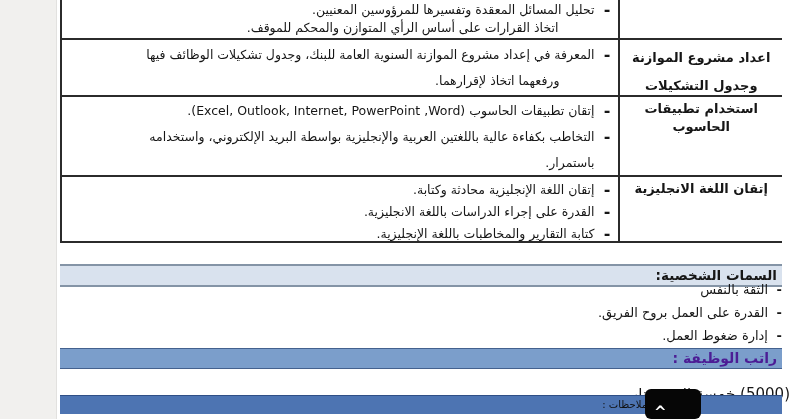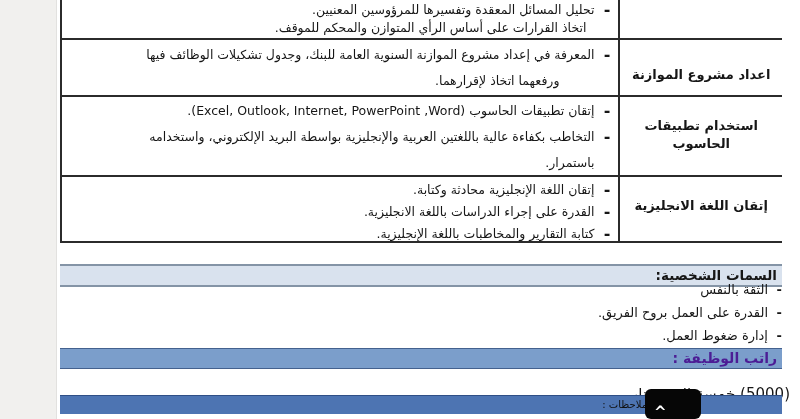--- a/index.html
+++ b/index.html
@@ -9,31 +9,31 @@
     background:#ffffff; font-family:"DejaVu Sans", sans-serif; color:#161616;
   }
   .gray-strip { position:absolute; left:0; top:0; width:57px; height:419px; background:#f1f0ee; border-right:1px solid #e2e1df; }
 
   
   .qtable { position:absolute; left:60px; top:0; width:722px; border-left:2px solid #2b2b2b; }
   .trow { display:flex; border-bottom:2px solid #2b2b2b; overflow:hidden; }
   .h40 { height:40px; } .h57 { height:57px; } .h80 { height:80px; } .h66 { height:66px; }
   .tcell-content { width:558px; direction:rtl; padding:2px 8px 0 4px; overflow:hidden; }
   .tcell-header  { width:164px; border-left:2px solid #2b2b2b; text-align:center;
-                   font-weight:bold; font-size:13px; padding-top:20px; direction:rtl; overflow:hidden; }
+                   font-weight:bold; font-size:13px; padding-top:3px; direction:rtl; overflow:hidden; }
   .hline { line-height:18px; }
   .r2 .hline { line-height:26px; padding-top:2px; }
   .titem { display:flex; direction:rtl; align-items:flex-start; }
   .dash { width:16px; flex:0 0 16px; font-weight:bold; text-align:right; padding-left:4px; }
   .tx { font-size:12.5px; }
   .r1 .titem { line-height:18px; } .r1 { padding-top:1px; }
   .r2c .titem { line-height:26px; } .r2c { padding-top:2px; }
   .r3c .titem { line-height:26px; } .r3c { padding-top:1px; }
   .r4c .titem { line-height:22px; } .r4c { padding-top:2px; }
-  .ind20 { margin-right:8px; } .ind35 { margin-right:35px; }
+  .ind20 { margin-right:36px; } .ind35 { margin-right:35px; }
 
   
   .bar { position:absolute; left:60px; width:722px; overflow:hidden; }
   .bar-light { top:264px; height:23px; background:#d9e2ee; border-top:2px solid #8494a6; border-bottom:2px solid #8494a6; }
   .bar-light .bar-text { position:absolute; right:5px; top:0; line-height:19px; font-weight:bold; font-size:13.5px; }
   .bar-medium { top:348px; height:21px; background:#7b9ecb; border-top:1px solid #44618e; border-bottom:1px solid #44618e; }
   .bar-medium .bar-text { position:absolute; right:5px; top:0; line-height:19px; font-weight:bold; font-size:14px; color:#4c1d95; }
   .bar-dark { top:395px; height:19px; background:#4d74b2; border-top:1px solid #2f4f86; }
   .bar-dark .bar-text { position:absolute; right:135px; top:0; line-height:18px; font-size:10px; color:#101010; }
 

